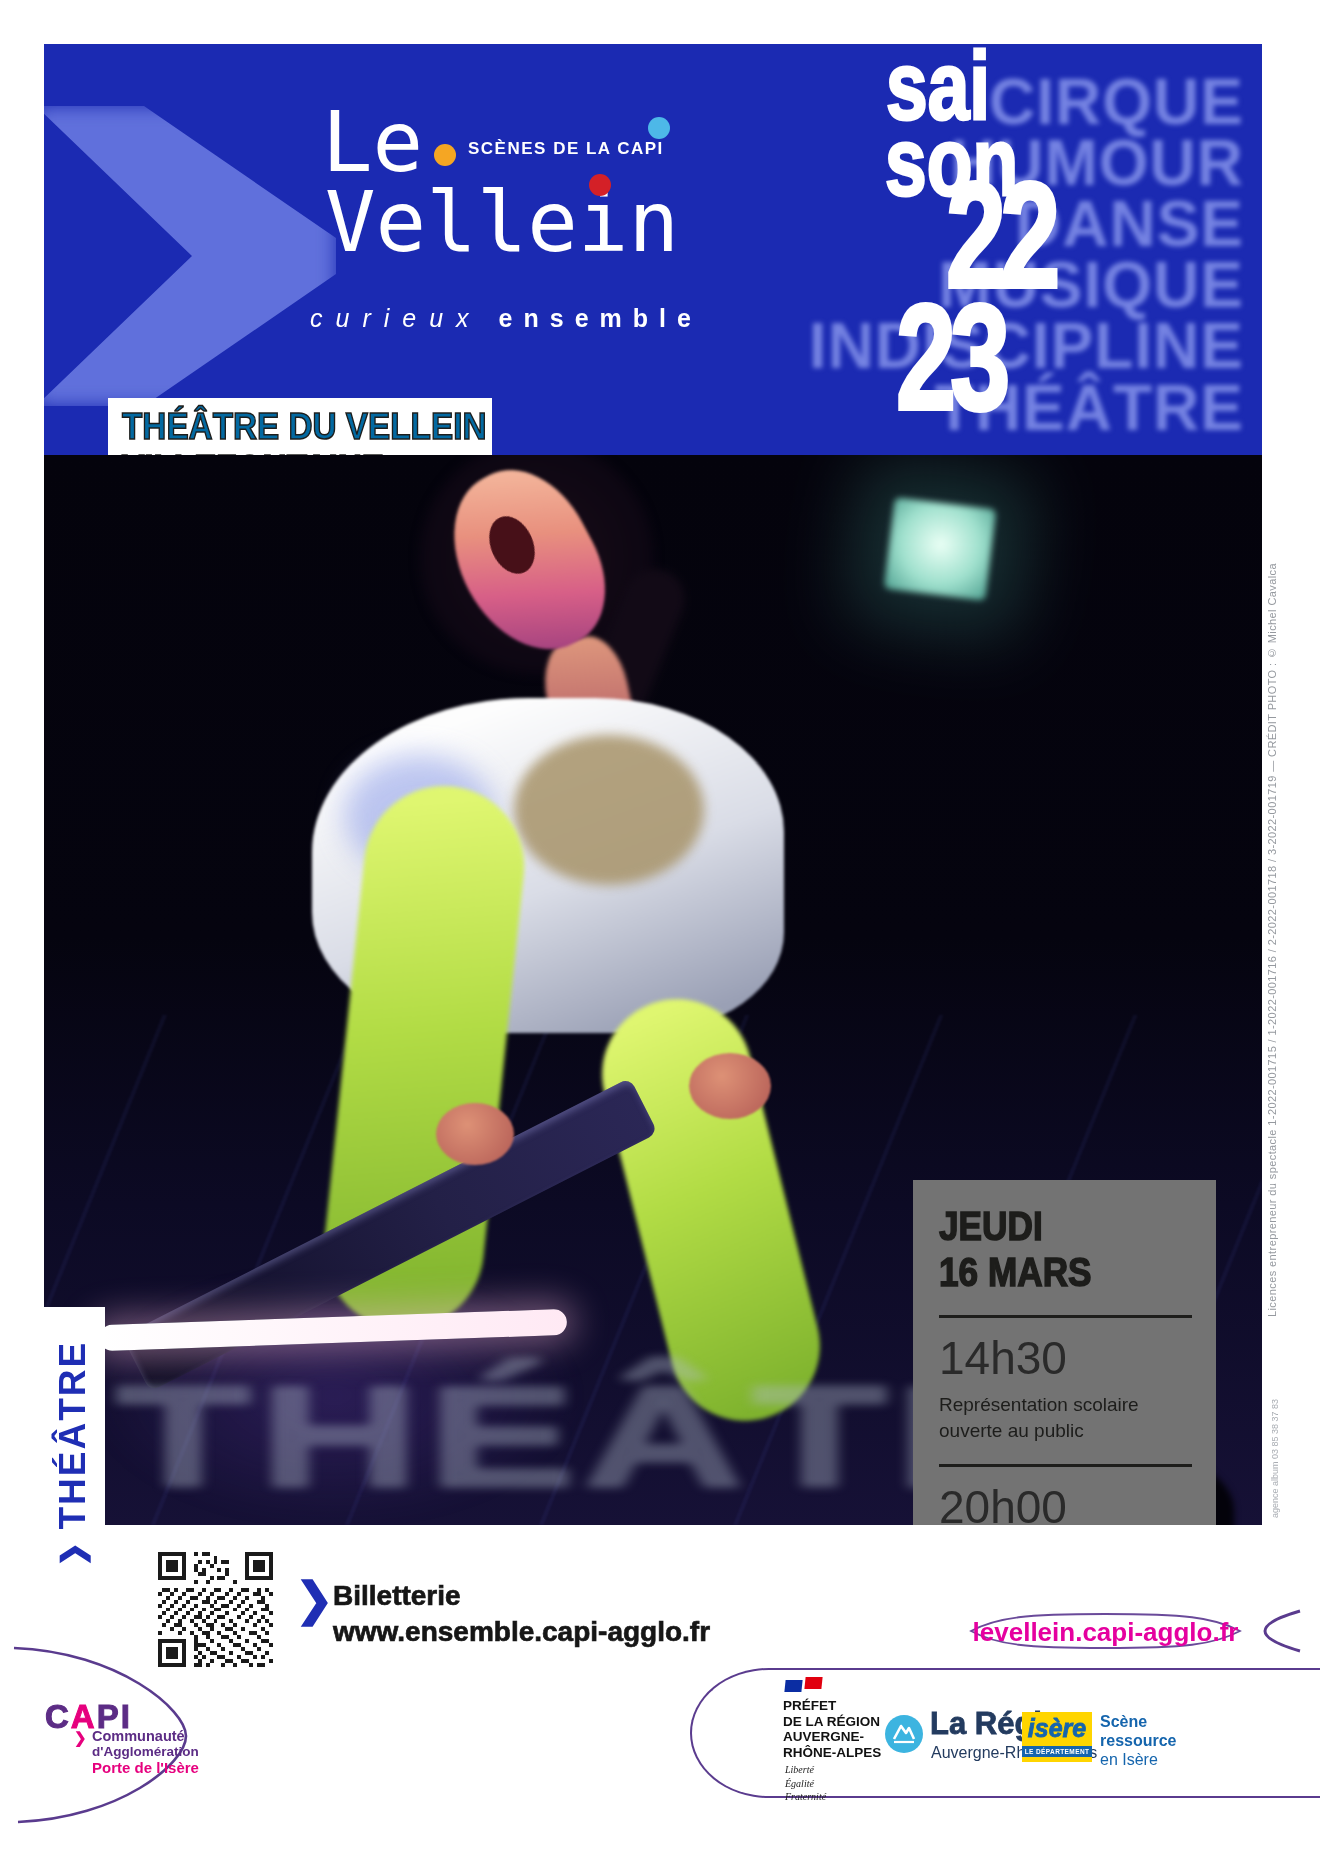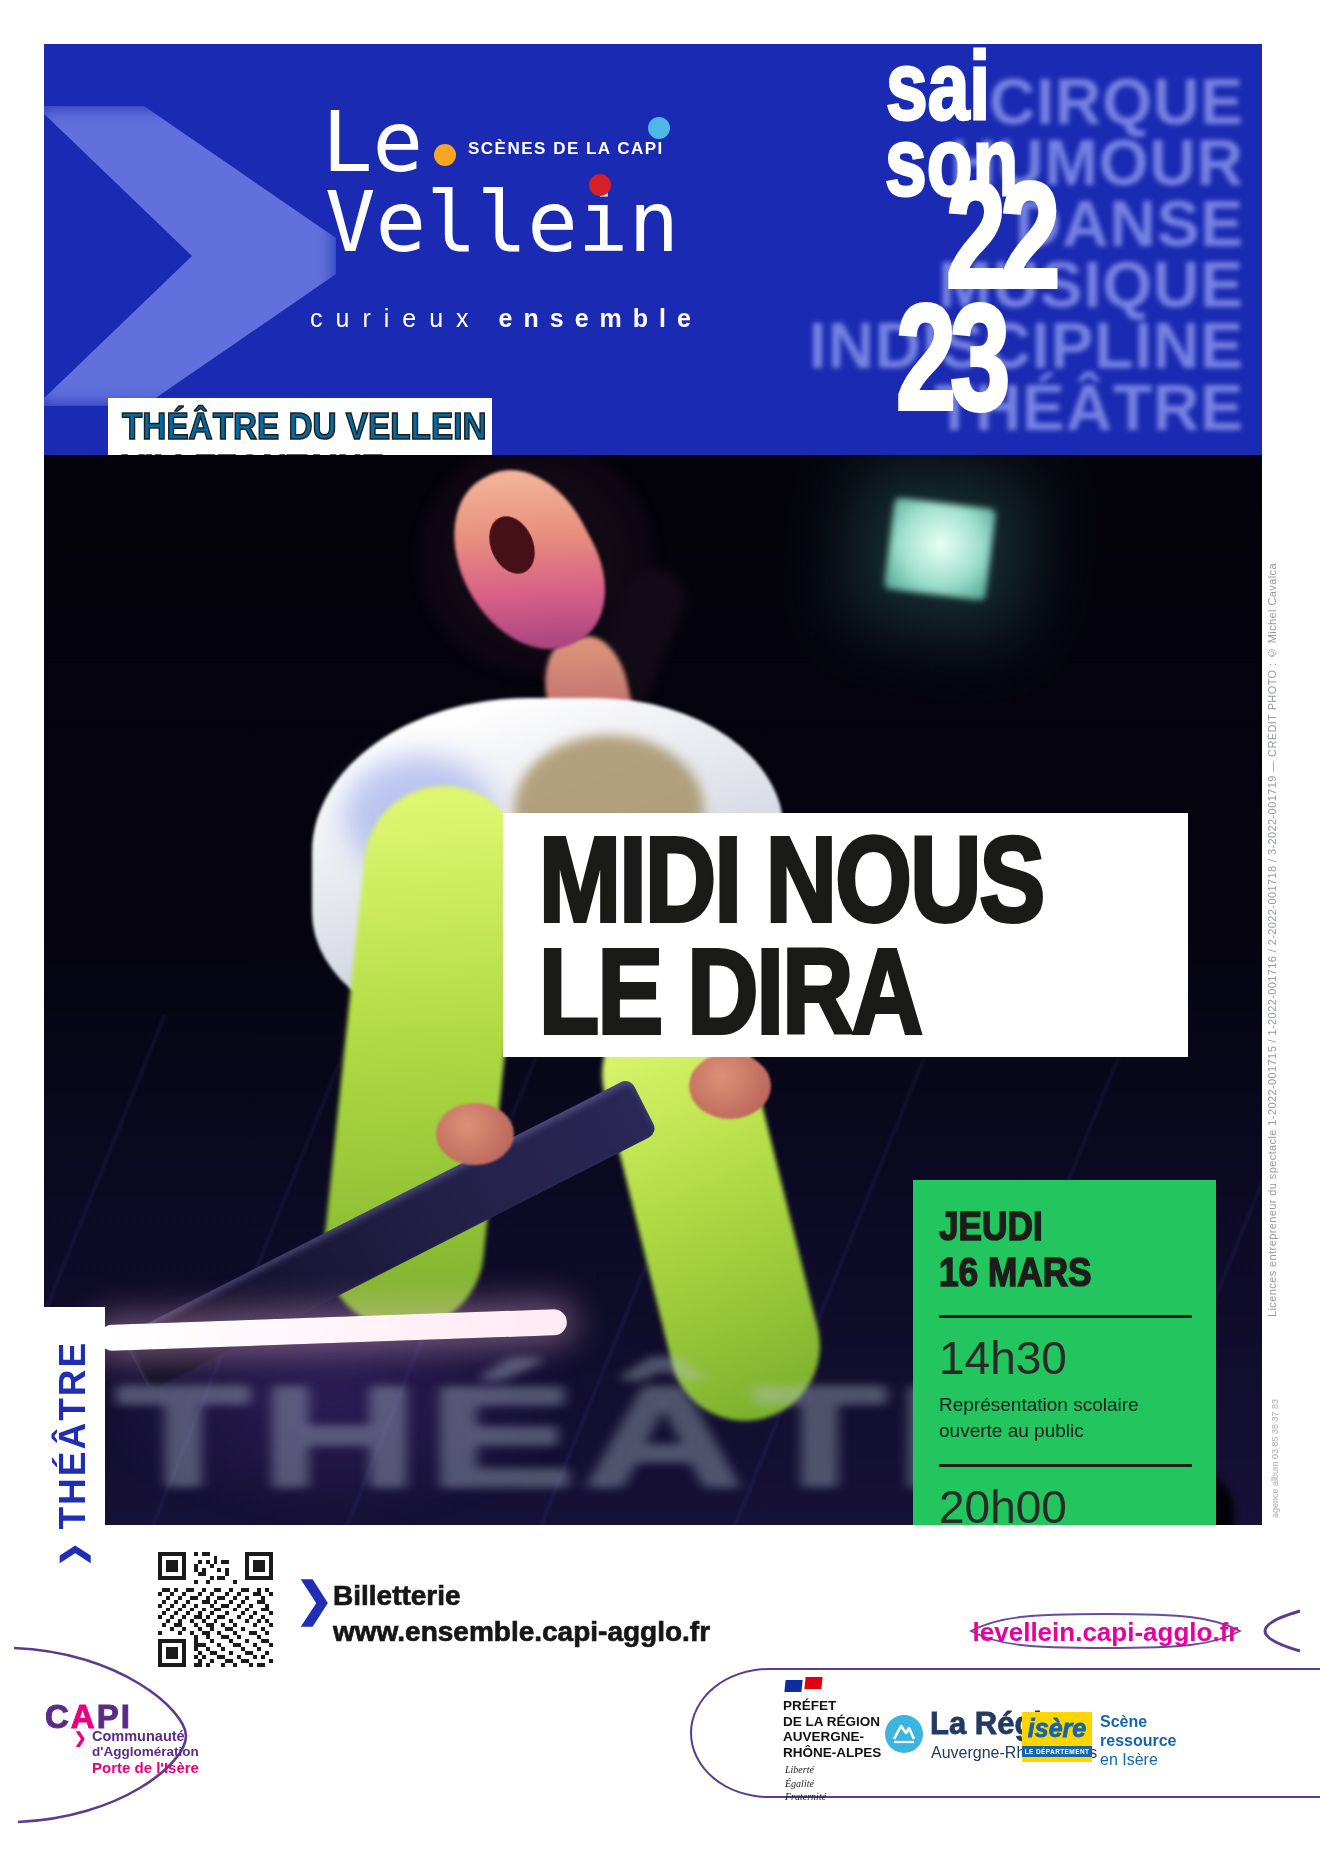--- a/index.html
+++ b/index.html
@@ -15,21 +15,21 @@
   .logo-le{left:278px;top:56px;color:#fff;font-family:"DejaVu Sans Mono",monospace;
     font-size:84px;line-height:1;font-weight:400;}
   .logo-vellein{left:281px;top:136px;color:#fff;font-family:"DejaVu Sans Mono",monospace;
     font-size:84px;line-height:1;font-weight:400;}
   .dot{border-radius:50%;width:22px;height:22px;}
   .dot-orange{left:390px;top:100px;background:#f5a623;}
   .dot-blue{left:604px;top:73px;background:#4db8e8;}
   .dot-red{left:545px;top:130px;background:#d42027;}
   .tagline{left:424px;top:95px;color:#fff;font-size:17px;font-weight:700;letter-spacing:1.5px;}
   .slogan{left:266px;top:260px;color:#fff;font-size:25px;white-space:nowrap;}
-  .slogan .lt{font-weight:300;letter-spacing:13px;}
+  .slogan .lt{font-weight:300;letter-spacing:13px;font-style:italic;}
   .slogan .bd{font-weight:700;letter-spacing:11px;margin-left:10px;}
 
   .season-words{right:18px;top:28px;text-align:right;color:#7583e2;font-weight:700;
     font-size:64px;line-height:.955;letter-spacing:1px;filter:blur(2.5px);white-space:nowrap;}
   .season-words div{display:block;}
   .sn{color:#fff;font-weight:700;line-height:1;white-space:nowrap;}
   .sn-txt{font-size:96px;-webkit-text-stroke:3px #fff;transform:scaleX(.78);transform-origin:left top;}
   .sn-num{font-size:150px;font-weight:800;-webkit-text-stroke:4px #fff;letter-spacing:-8px;
     transform:scaleX(.72);transform-origin:left top;}
   .sai{left:842px;top:-6px;} .son{left:841px;top:70px;}
@@ -94,21 +94,21 @@
     padding:10px 0 0 36px;box-sizing:border-box;}
   .title-line{font-size:120px;line-height:112px;font-weight:800;color:#1a1a18;
     -webkit-text-stroke:4px #1a1a18;letter-spacing:-2px;
     transform:scaleX(.82);transform-origin:left top;white-space:nowrap;}
   .company-box{left:507px;top:1066px;width:242px;height:52px;background:#fff;
     padding:13px 0 0 13px;box-sizing:border-box;}
   .company{font-size:25px;font-weight:800;color:#1d1d1b;-webkit-text-stroke:.8px #1d1d1b;
     transform:scaleX(.93);transform-origin:left top;white-space:nowrap;}
 
   
-  .sched{left:913px;top:1180px;width:303px;height:345px;background:#22c55e;
+  .sched{left:913px;top:1180px;width:303px;height:345px;background:#737373;
     padding:24px 24px 0 26px;box-sizing:border-box;color:#1d1d1b;}
   .sched .day{font-size:40px;font-weight:800;-webkit-text-stroke:1.5px #1d1d1b;
     line-height:1.14;transform:scaleX(.88);transform-origin:left top;white-space:nowrap;}
   .sched hr{border:none;border-top:3px solid #1d1d1b;margin:20px 0 16px 0;}
   .sched .time{font-size:46px;font-weight:400;color:#2a2a2a;line-height:1.05;}
   .sched .note{font-size:19px;line-height:1.35;margin-top:10px;}
 
   
   .genre{left:44px;top:1307px;width:61px;height:268px;background:#fff;}
   .genre-inner{position:absolute;left:8px;top:6px;height:256px;
@@ -214,24 +214,20 @@
     <div class="abs sleeve sleeve-l"></div>
     <div class="abs sleeve sleeve-r"></div>
     <div class="abs beam"></div>
     <div class="abs tube"></div>
     <div class="abs fist fist-l"></div>
     <div class="abs fist fist-r"></div>
     <div class="abs silhouette"></div>
     <div class="abs watermark">THÉÂTRE</div>
   </div>
 
-  <div class="abs title-box">
-    <div class="title-line">MIDI NOUS</div>
-    <div class="title-line">LE DIRA</div>
-  </div>
 
   <div class="abs sched">
     <div class="day">JEUDI</div>
     <div class="day">16 MARS</div>
     <hr>
     <div class="time">14h30</div>
     <div class="note">
       <span>Représentation scolaire</span><br>
       <span>ouverte au public</span>
     </div>

